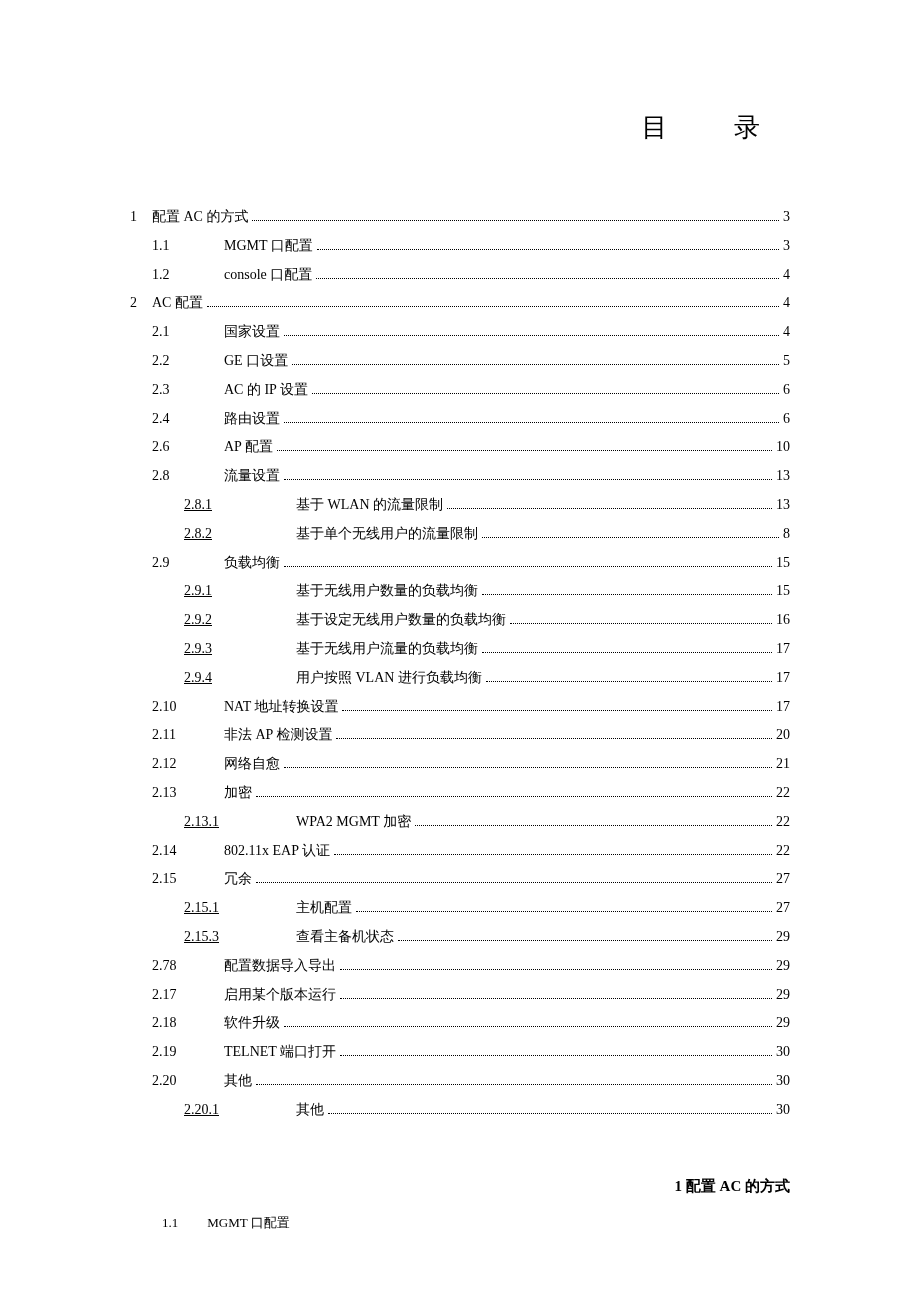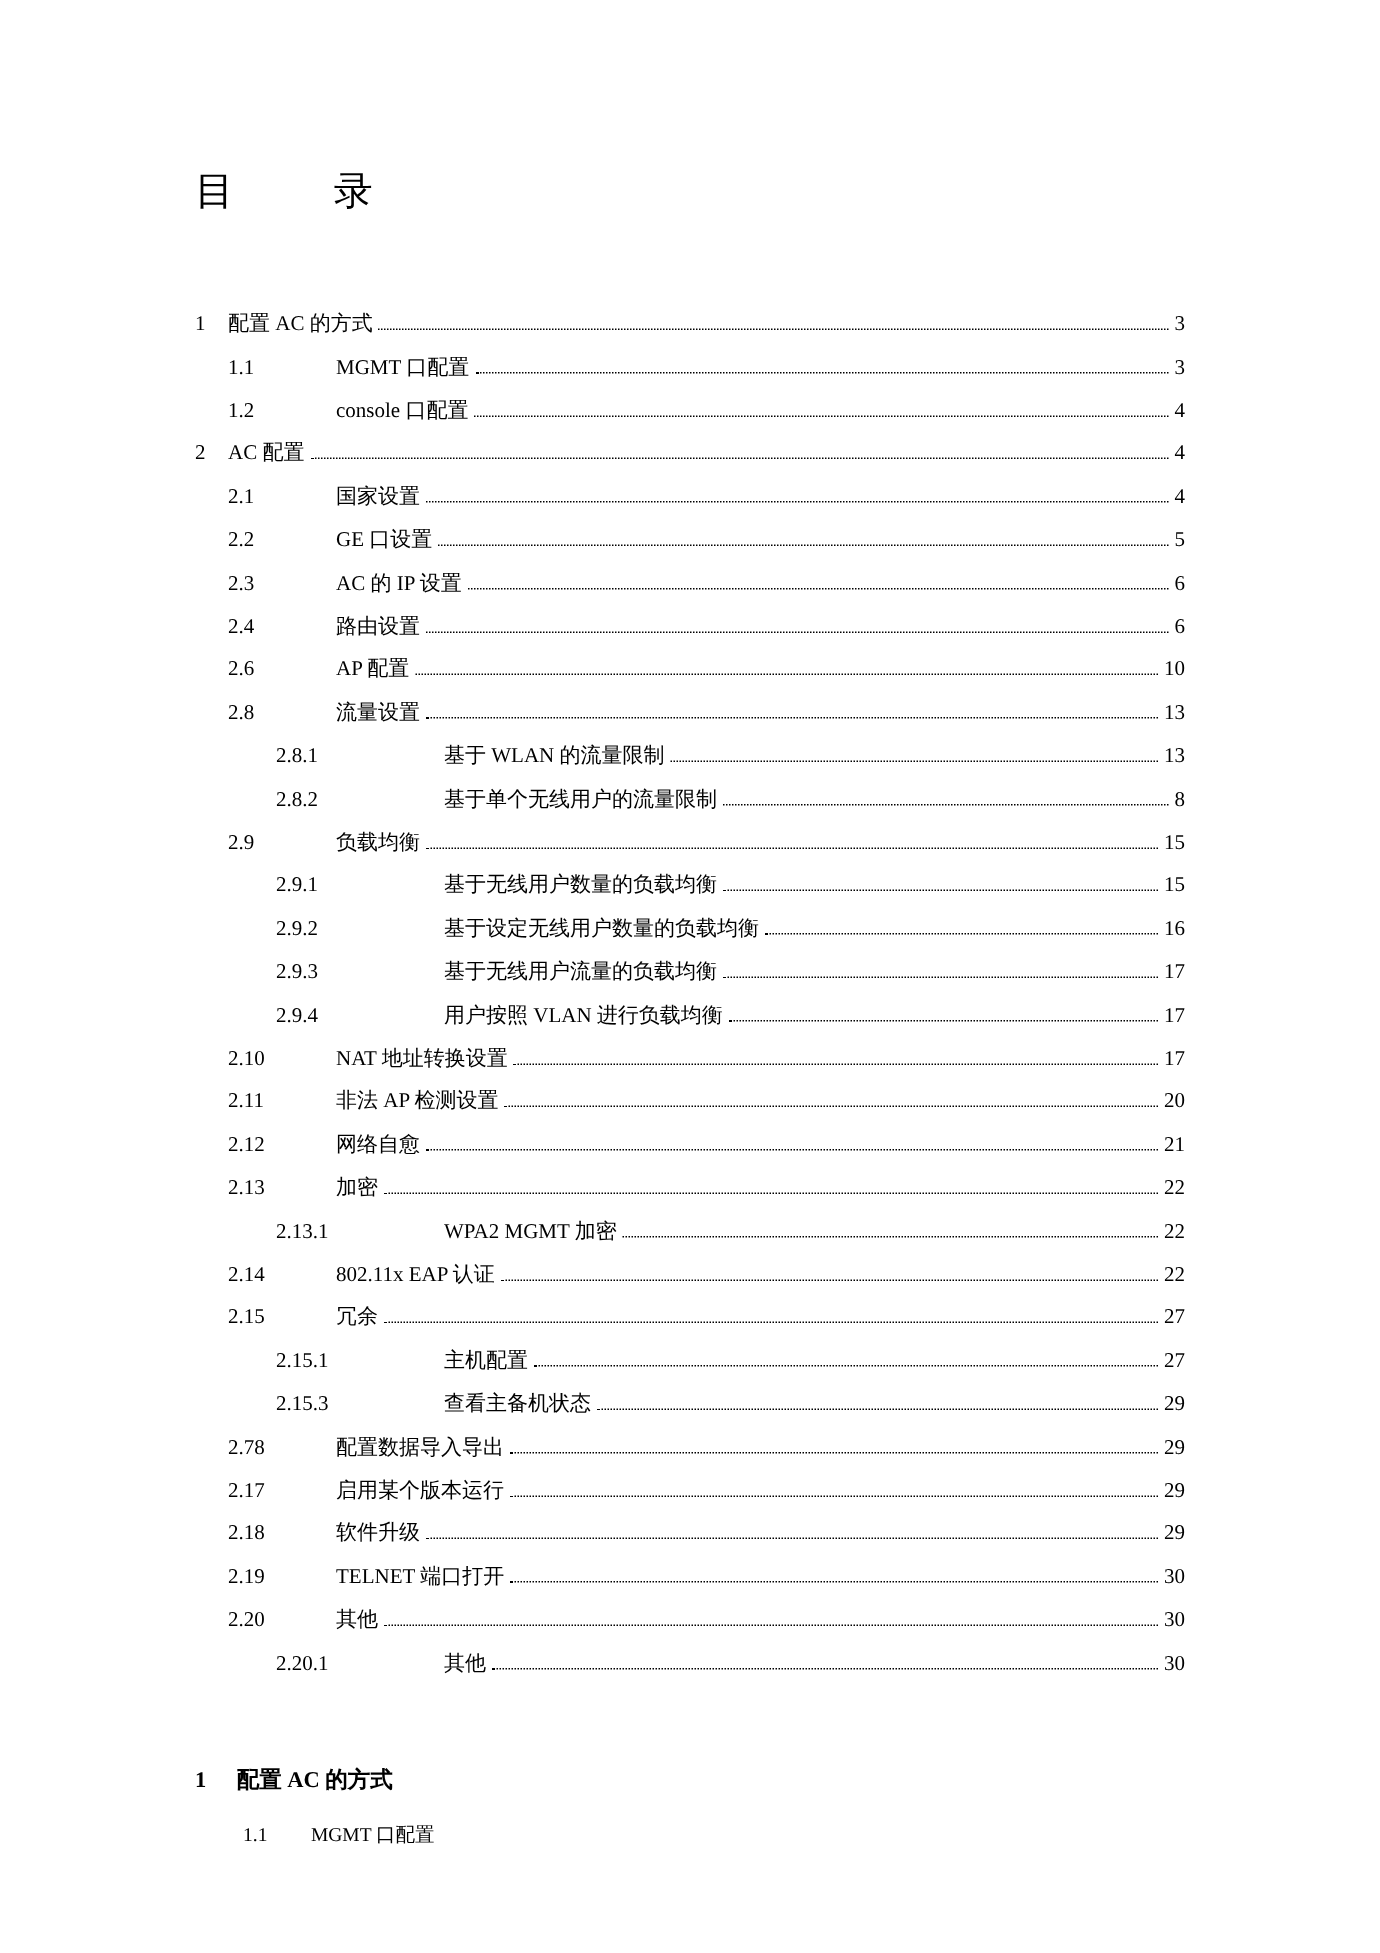--- a/index.html
+++ b/index.html
@@ -1,28 +1,28 @@
 <!DOCTYPE html>
 <html><head>
   <meta charset="utf-8">
   <style>
     body { font-family: "SimSun", "Times New Roman", serif; font-size: 14px; color: #000; background: #fff; margin: 0; padding: 0; width: 920px; }
     .page { padding: 110px 130px 60px 130px; }
-    .toc-title { text-align: left; font-size: 26px; font-weight: normal; letter-spacing: 30px; margin-bottom: 60px; font-family: "SimSun", serif; }
+    .toc-title { text-align: right; font-size: 26px; font-weight: normal; letter-spacing: 30px; margin-bottom: 60px; font-family: "SimSun", serif; }
     .toc { }
     .toc-row { display: flex; align-items: baseline; margin-bottom: 5px; line-height: 1.7; }
     .toc-num { white-space: pre; flex-shrink: 0; }
     .toc-text { white-space: nowrap; flex-shrink: 0; }
     .toc-dots { flex: 1; border-bottom: 1px dotted #000; margin: 0 4px 3px 4px; min-width: 10px; }
     .toc-page { flex-shrink: 0; }
     .l0 .toc-num { min-width: 22px; }
     .l1 .toc-num { padding-left: 22px; min-width: 72px; }
-    .l2 .toc-num { padding-left: 54px; min-width: 112px; }
+    .l2 .toc-num { padding-left: 54px; min-width: 112px; text-decoration: underline; }
     .section { margin-top: 55px; }
-    .h1 { font-size: 15px; font-weight: bold; margin-bottom: 18px; }
+    .h1 { font-size: 15px; font-weight: bold; margin-bottom: 18px; text-align: right; }
     .h1-num { display: inline-block; width: 24px; }
     .h2 { font-size: 13px; margin: 12px 0 10px 32px; }
     .h2-num { display:inline-block; min-width:42px; font-family:"SimSun"; }
   </style>
 </head>
 <body>
 
 <div class="page">
   <div class="toc-title">目 录</div>
 

